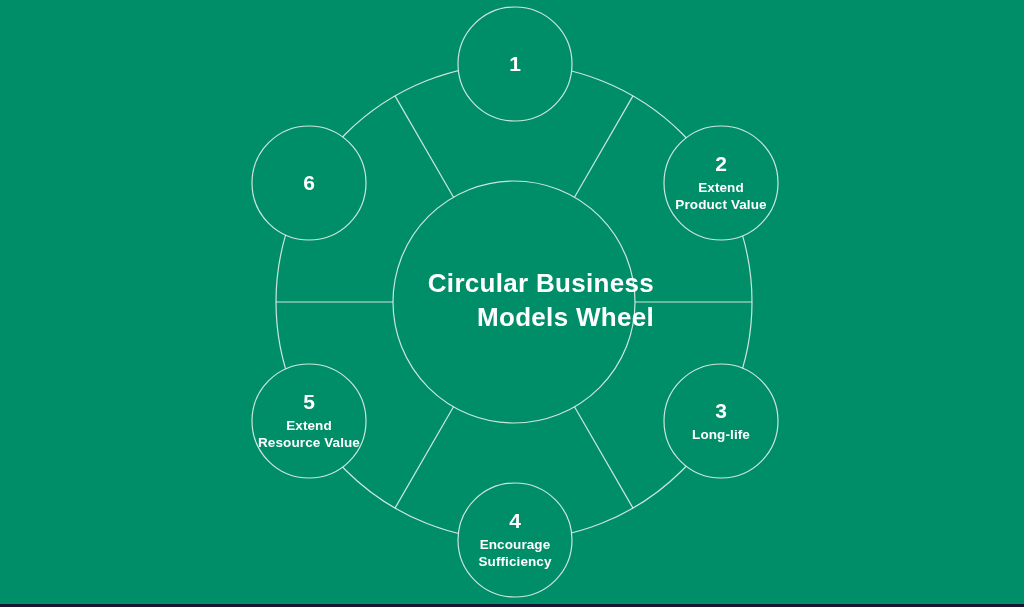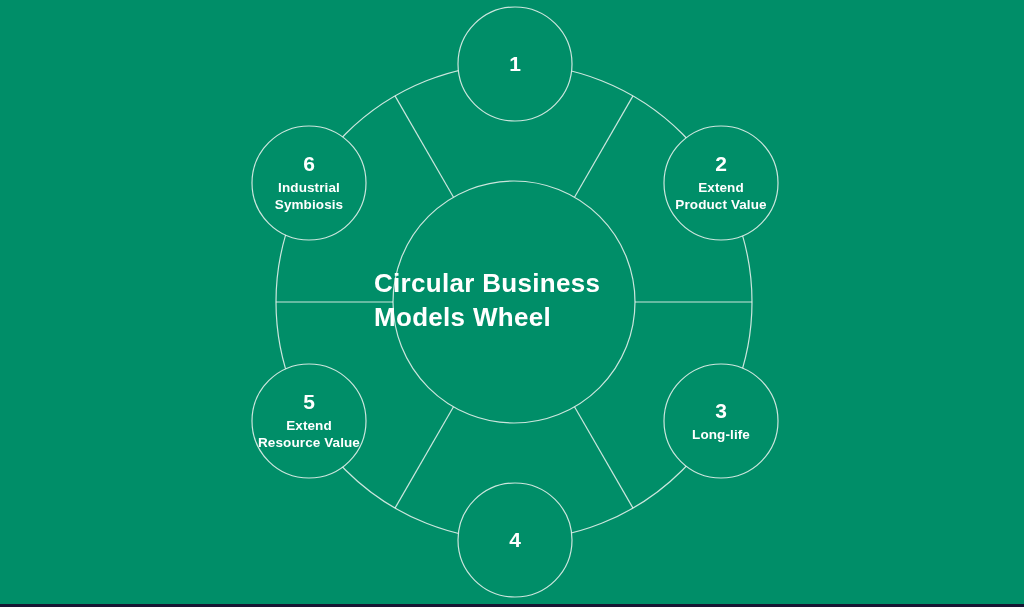--- a/index.html
+++ b/index.html
@@ -16,21 +16,21 @@
     overflow: hidden;
   }
   svg.wheel-lines {
     position: absolute;
     left: 0;
     top: 0;
   }
   .txt {
     position: absolute;
     transform: translate(-50%, -50%);
-    text-align: left;
+    text-align: right;
     color: #ffffff;
     white-space: pre-line;
     user-select: none;
   }
   .hub-text {
     left: 514px;
     top: 301px;
     width: 280px;
     font-size: 26px;
     font-weight: bold;
@@ -110,26 +110,26 @@
     <div class="node-number">2</div>
     <div class="node-label">Extend
 Product Value</div>
   </div>
   <div class="node node-3">
     <div class="node-number">3</div>
     <div class="node-label">Long-life</div>
   </div>
   <div class="node node-4">
     <div class="node-number">4</div>
+    <div class="node-label">Encourage
+Sufficiency</div>
   </div>
   <div class="node node-5">
     <div class="node-number">5</div>
     <div class="node-label">Extend
 Resource Value</div>
   </div>
   <div class="node node-6">
     <div class="node-number">6</div>
-    <div class="node-label">Industrial
-Symbiosis</div>
   </div>
 
   <div class="bottom-bar"></div>
 </div>
 
 </body></html>

